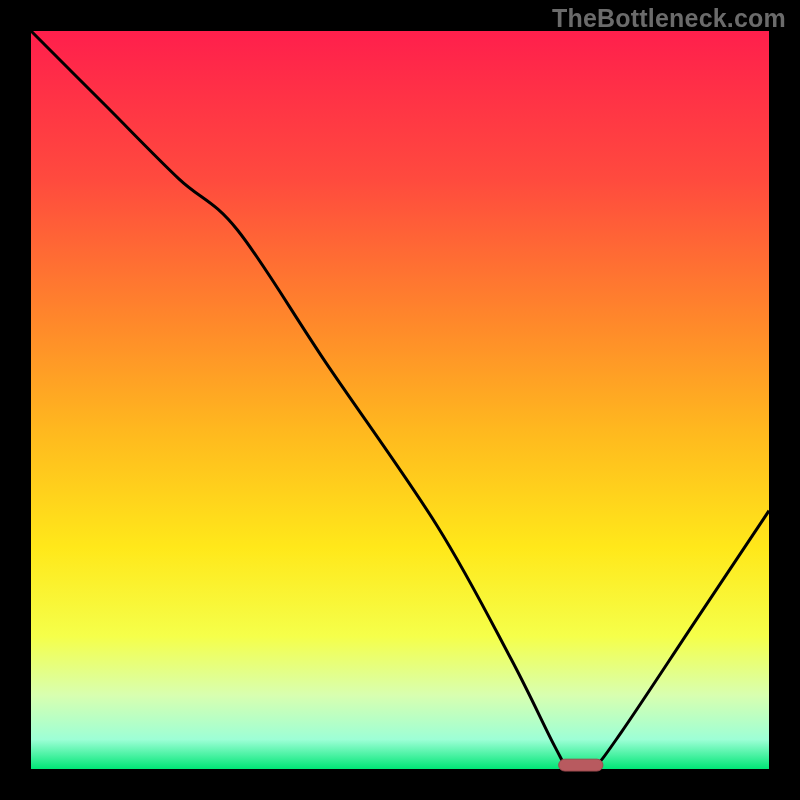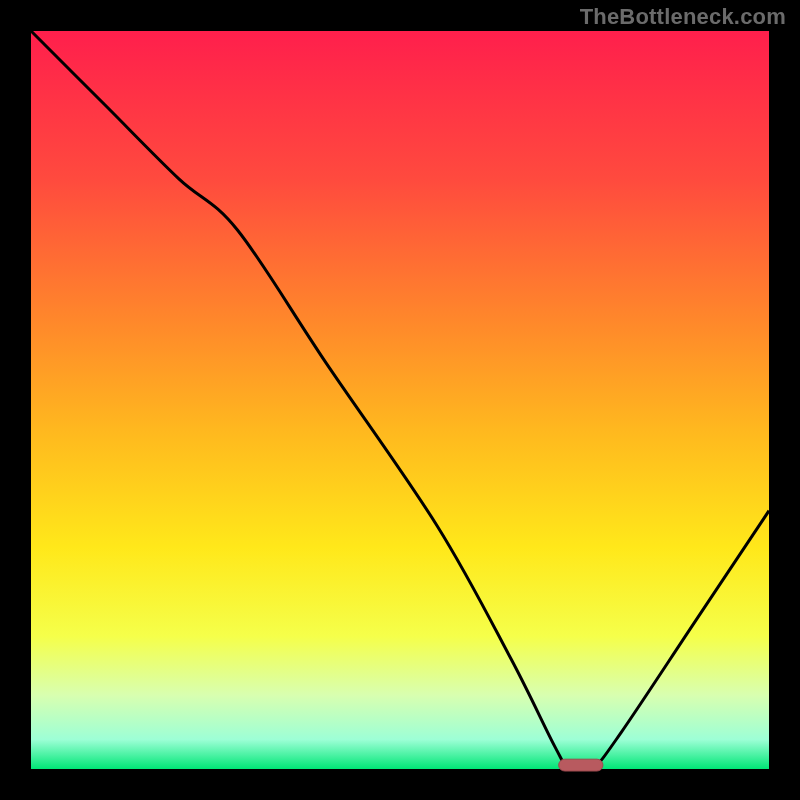--- a/index.html
+++ b/index.html
@@ -15,21 +15,21 @@
     position: relative;
     width: 800px;
     height: 800px;
     background: #000;
   }
   .watermark {
     position: absolute;
     top: 4px;
     right: 14px;
     color: #6b6b6b;
-    font-size: 22px;
+    font-size: 25px;
     font-weight: 600;
     letter-spacing: 0.2px;
   }
   svg {
     position: absolute;
     left: 0;
     top: 0;
   }
 </style>
 </head>

